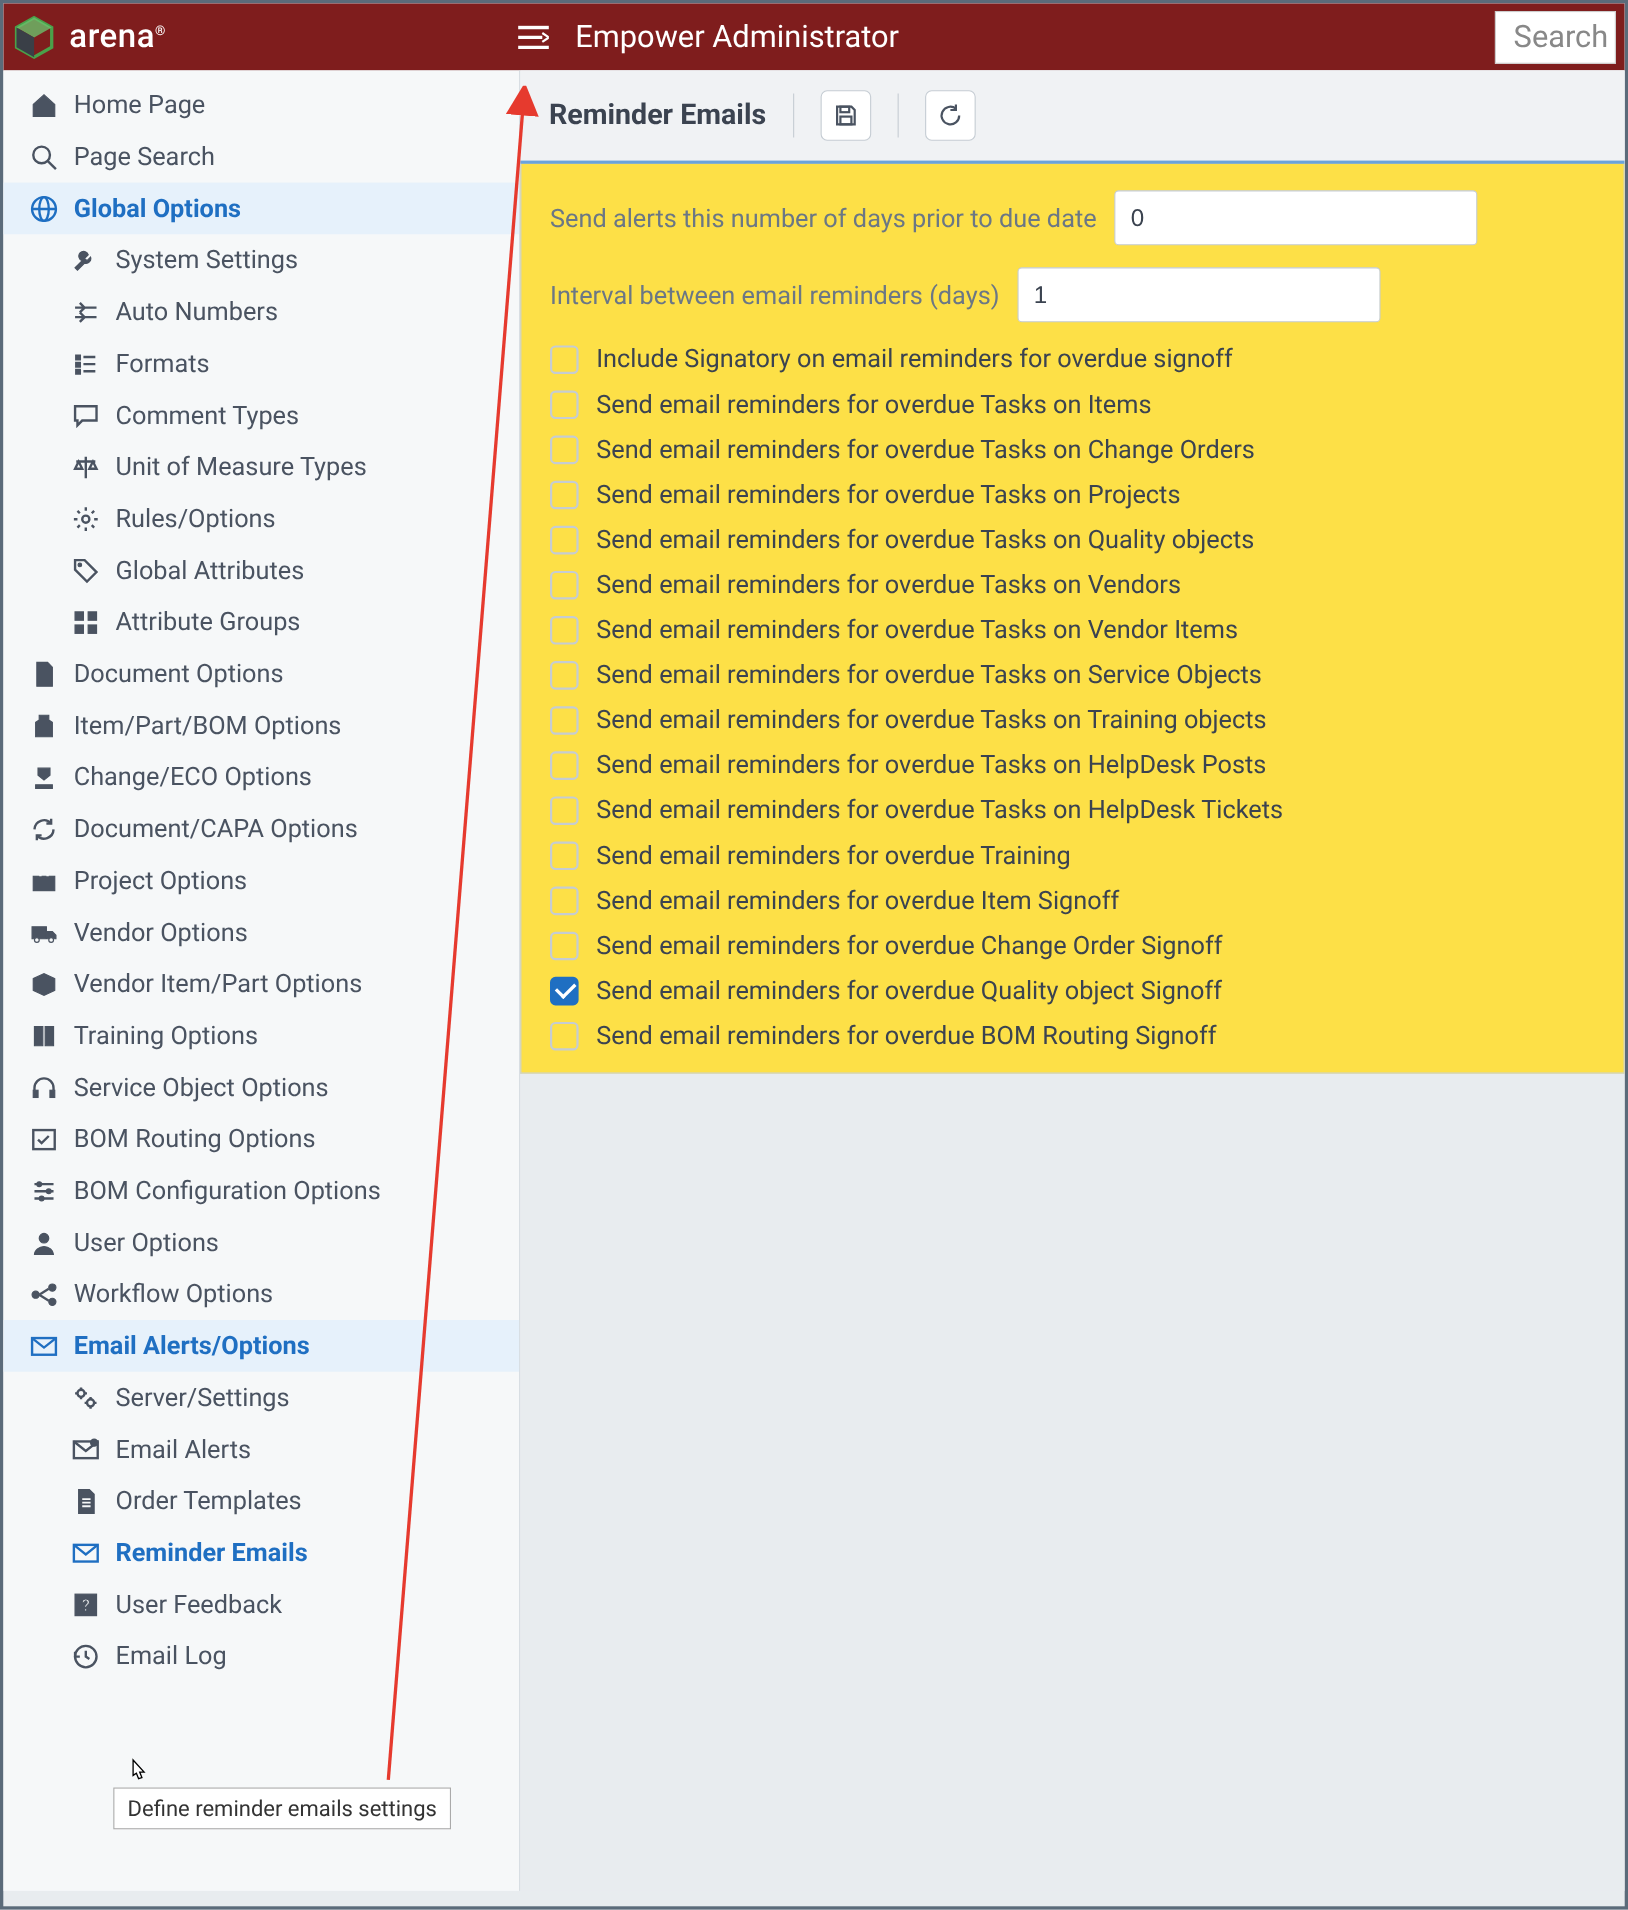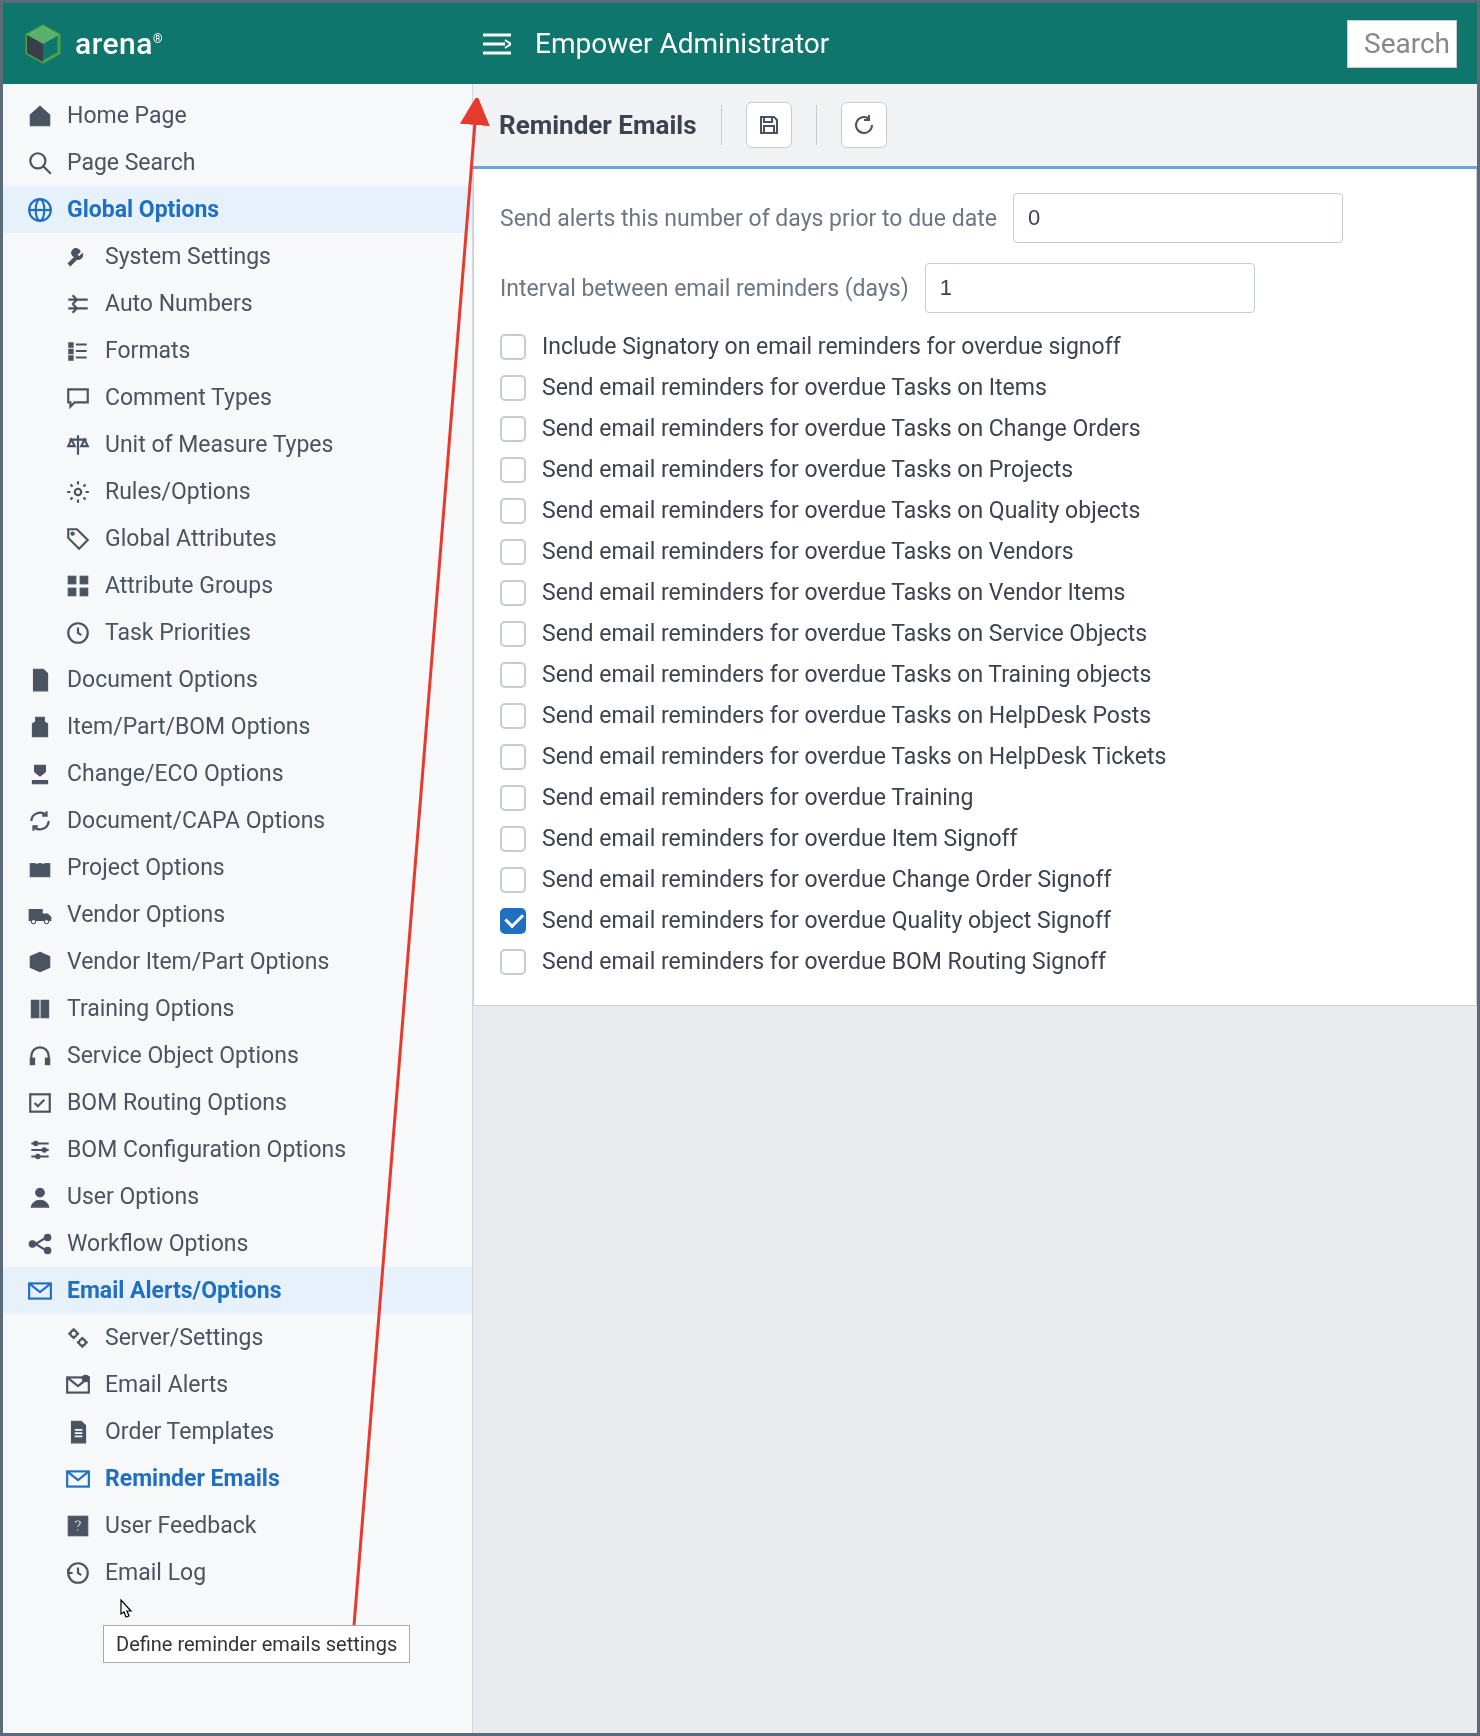--- a/index.html
+++ b/index.html
@@ -5,25 +5,25 @@
     * { margin: 0; padding: 0; box-sizing: border-box; }
     body {
       font-family: -apple-system, BlinkMacSystemFont, "Segoe UI", Roboto, "Helvetica Neue", Arial, sans-serif;
       background: #e8ecef;
       width: 1480px;
       height: 1736px;
       overflow: hidden;
       border: 3px solid #5b6b7a;
     }
     .topbar {
-      background: #0f766e;
-      height: 81px;
-      display: flex;
-      align-items: center;
-      padding: 0 20px;
+      background: #7f1d1d;
+      height: 61px;
+      display: flex;
+      align-items: center;
+      padding: 0 8px;
       color: #fff;
     }
     .logo-wrap {
       display: flex;
       align-items: center;
       gap: 12px;
       width: 460px;
     }
     .logo-cube { width: 40px; height: 40px; }
     .logo-text { font-size: 30px; font-weight: 500; letter-spacing: .5px; }
@@ -102,25 +102,25 @@
       border: 1px solid #c5ccd3;
       border-radius: 6px;
       display: flex;
       align-items: center;
       justify-content: center;
       cursor: pointer;
     }
     .icon-btn svg { width: 24px; height: 24px; fill: none; stroke: #4a5361; stroke-width: 2; }
 
     .panel {
-      background: #ffffff;
+      background: #fde047;
       border: 1px solid #c9d1d9;
       border-top: none;
       margin: 0;
-      padding: 24px 26px 30px;
+      padding: 24px 26px 20px;
     }
     .form-row {
       display: flex;
       align-items: center;
       gap: 16px;
       margin-bottom: 20px;
     }
     .form-label { font-size: 23px; color: #6b7785; }
     .form-input {
       border: 1px solid #c5ccd3;
@@ -279,27 +279,20 @@
      </div>
         <div class="nav-item indent">
        <svg class="nav-icon" viewBox="0 0 24 24">
             <rect x="3" y="3" width="7" height="7"></rect>
             <rect x="14" y="3" width="7" height="7"></rect>
             <rect x="3" y="14" width="7" height="7"></rect>
             <rect x="14" y="14" width="7" height="7"></rect>
           </svg>
        <span>Attribute Groups</span>
      </div>
-        <div class="nav-item indent">
-       <svg class="nav-icon" viewBox="0 0 24 24">
-            <circle cx="12" cy="12" r="9" fill="none" stroke-width="2"></circle>
-            <path d="M12 7v5l3 2" fill="none" stroke-width="2"></path>
-          </svg>
-       <span>Task Priorities</span>
-     </div>
       </div>
     <div id="sections">
         <div class="nav-item">
        <svg class="nav-icon" viewBox="0 0 24 24">
             <path d="M6 2h9l4 4v16H6z" fill="currentColor"></path>
           </svg>
        <span>Document Options</span>
      </div>
         <div class="nav-item">
        <svg class="nav-icon" viewBox="0 0 24 24">

